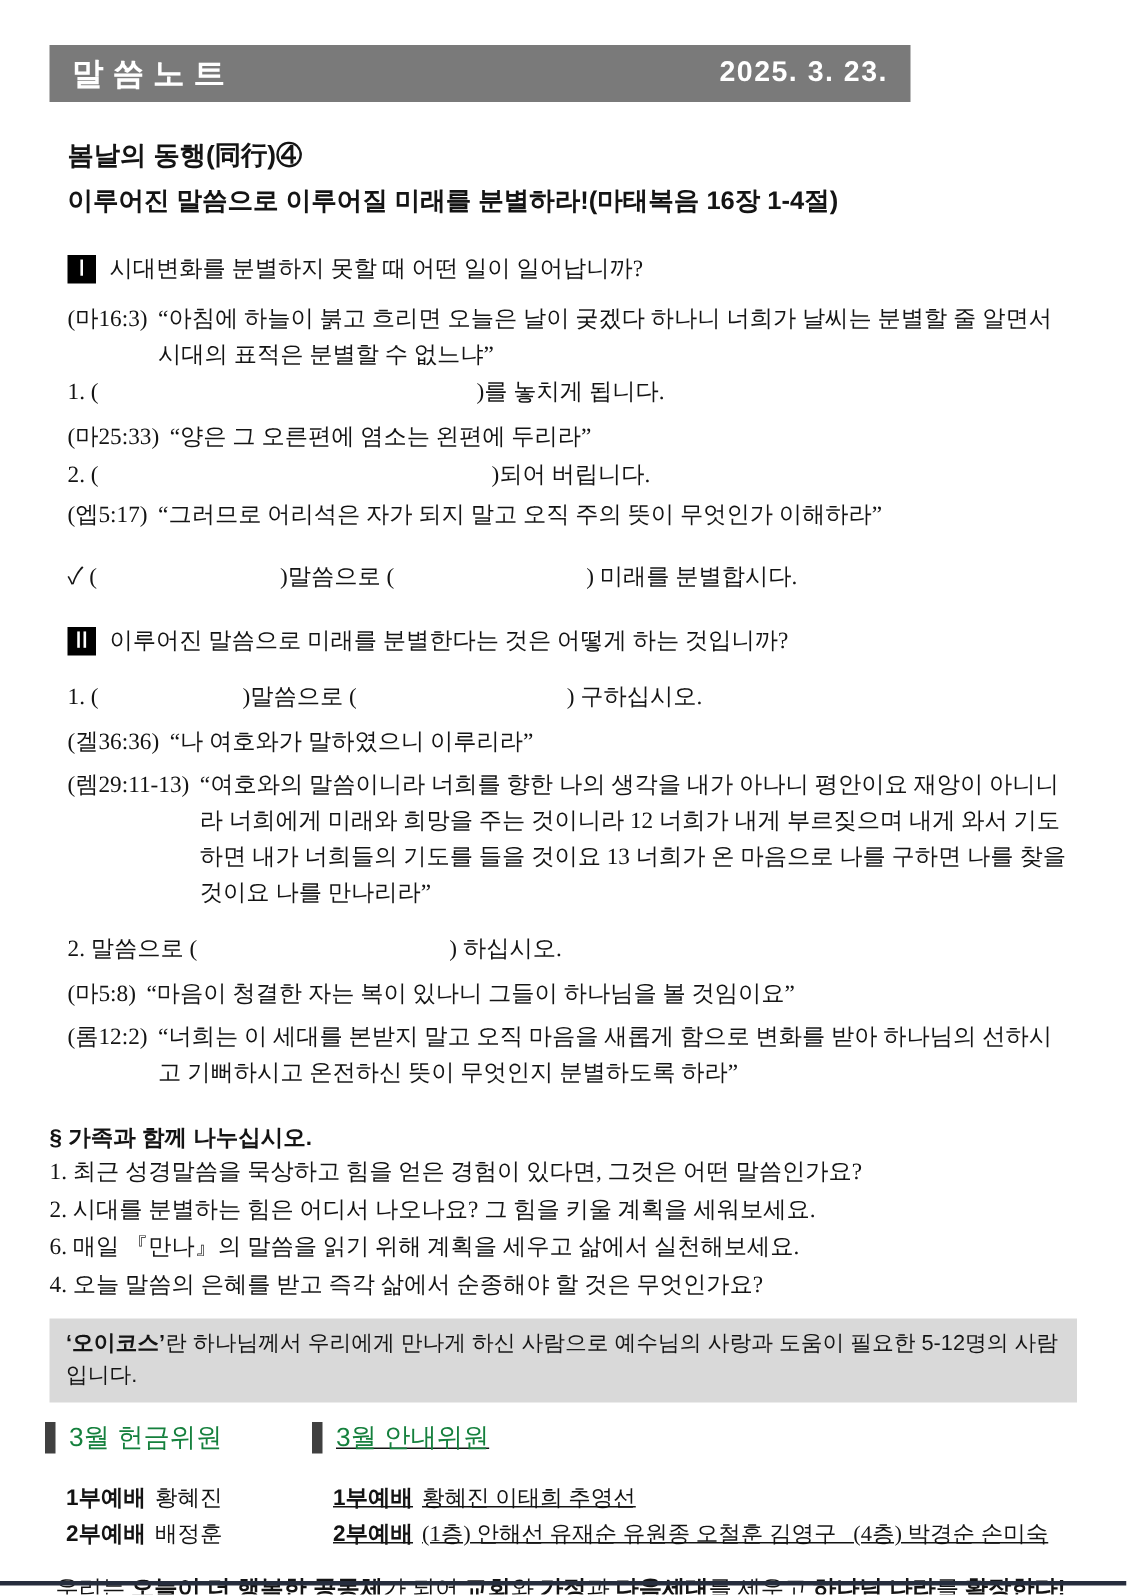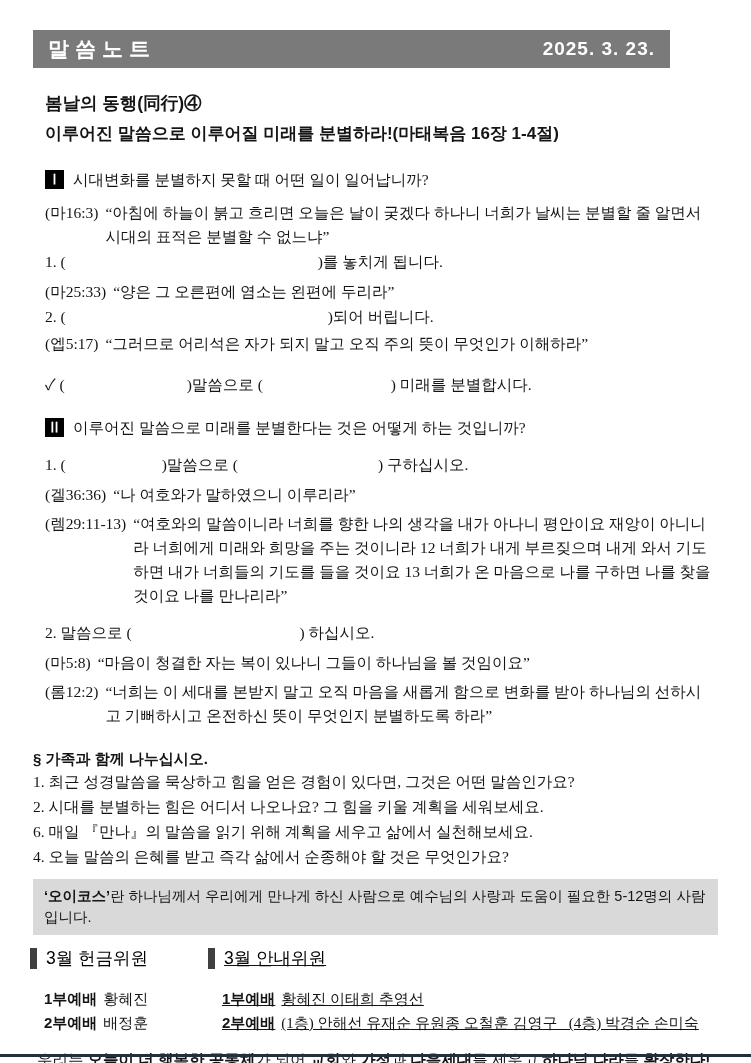--- a/index.html
+++ b/index.html
@@ -4,21 +4,21 @@
 <style>
   * { margin:0; padding:0; box-sizing:border-box; }
   body { background:#ffffff; }
   .page {
     position:relative; width:751px; height:1063px; margin:0 auto;
     background:#ffffff; overflow:hidden; color:#141414;
     font-family:"Liberation Serif", serif;
   }
   
   .topbar {
-    position:absolute; left:33px; top:30px; width:637px; height:38px;
+    position:absolute; left:33px; top:30px; width:574px; height:38px;
     background:#7a7a7a; color:#ffffff;
     display:flex; justify-content:space-between; align-items:center;
     padding:0 15px; font-family:"Liberation Sans", sans-serif;
   }
   .topbar .t { font-weight:bold; font-size:21px; letter-spacing:6px; }
   .topbar .d { font-weight:600; font-size:19px; letter-spacing:1px; }
 
   
   .content { position:absolute; left:45px; top:92px; width:668px; }
 
@@ -60,21 +60,21 @@
     margin-top:10px; margin-left:-12px; width:685px;
     background:#d9d9d9; padding:7px 11px;
     font-family:"Liberation Sans", sans-serif; font-size:14.5px; line-height:21px;
   }
   .oikos .ob { font-weight:bold; }
 
   .committees { display:flex; margin-top:13px; margin-left:-15px; }
   .col-offering { width:178px; flex:none; }
   .col-usher { flex:1;text-decoration:underline; }
   .com-title {
-    font-family:"Liberation Sans", sans-serif; font-size:17.5px; color:#000000;
+    font-family:"Liberation Sans", sans-serif; font-size:17.5px; color:#15803d;
     border-left:7px solid #404040; padding-left:9px; line-height:21px;
   }
   .com-rows { margin-top:18px; padding-left:14px; }
   .com-row { font-size:15px; line-height:23px; white-space:pre-wrap; }
   .com-label { font-family:"Liberation Sans", sans-serif; font-weight:bold; margin-right:6px; }
 
   .vision { margin-top:14px; margin-left:-8px; font-size:15.5px; line-height:22px; }
   .vision .vb { font-weight:bold; font-family:"Liberation Sans", sans-serif; }
 
   .footer-rule {

